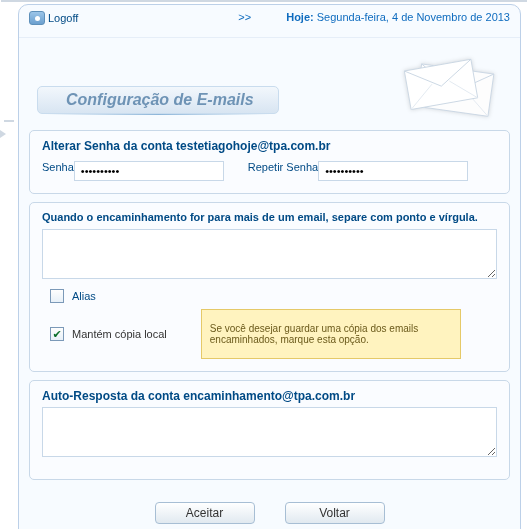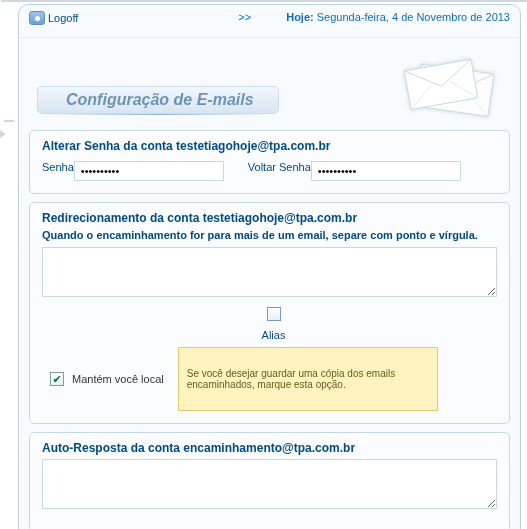--- a/index.html
+++ b/index.html
@@ -139,21 +139,20 @@
   }
 
   .cb-row {
     display: flex;
     align-items: center;
     gap: 8px;
     margin-top: 6px;
     margin-left: 8px;
     font-size: 11px;
     color: #004a85;
-    flex-direction: column;
   }
   .cb-box {
     width: 14px; height: 14px;
     border: 1px solid #7b99b8;
     background: linear-gradient(#fefefe, #e7f0f8);
     display: inline-flex;
     align-items: center;
     justify-content: center;
     font-size: 11px;
     color: #0a6e2a;
@@ -170,22 +169,23 @@
     gap: 14px;
     margin-top: 6px;
     margin-left: 8px;
     flex-wrap: wrap;
   }
   .hint-box {
     background: #fff3bf;
     border: 1px solid #e5c968;
     color: #6b5a1b;
     font-size: 10px;
-    padding: 20px 8px;
+    padding: 13px 8px;
     max-width: 260px;
+    margin-left: 20px;
   }
 
   .buttons {
     display: flex;
     justify-content: center;
     gap: 30px;
     padding: 14px 0 18px 0;
   }
   .btn {
     min-width: 100px;
@@ -275,40 +275,39 @@
   </div>
 
   <div class="section">
     <h2>Alterar Senha da conta testetiagohoje@tpa.com.br</h2>
     <div class="pw-row">
       <div class="pw-field">
         <label>Senha</label>
         <input type="password" value="••••••••••" style="">
       </div>
       <div class="pw-field">
-        <label>Voltar Senha</label>
+        <label>Repetir Senha</label>
         <input type="password" value="••••••••••" style="">
       </div>
     </div>
   </div>
 
   <div class="section">
-    <h2>Redirecionamento da conta testetiagohoje@tpa.com.br</h2>
     <div class="subtext">Quando o encaminhamento for para mais de um email, separe com ponto e vírgula.</div>
     <div class="textarea-wrap">
       <textarea style=""></textarea>
     </div>
     <div class="cb-row">
       <span class="cb-box"></span>
       <span>Alias</span>
     </div>
     <div class="hint-inline">
       <div style="display:flex;align-items:center;gap:8px;">
         <span class="cb-box checked"></span>
-        <span>Mantém você local</span>
+        <span>Mantém cópia local</span>
       </div>
       <div class="hint-box">Se você desejar guardar uma cópia dos emails encaminhados, marque esta opção.</div>
     </div>
   </div>
 
   <div class="section">
     <h2>Auto-Resposta da conta encaminhamento@tpa.com.br</h2>
     <div class="textarea-wrap">
       <textarea style=""></textarea>
     </div>

